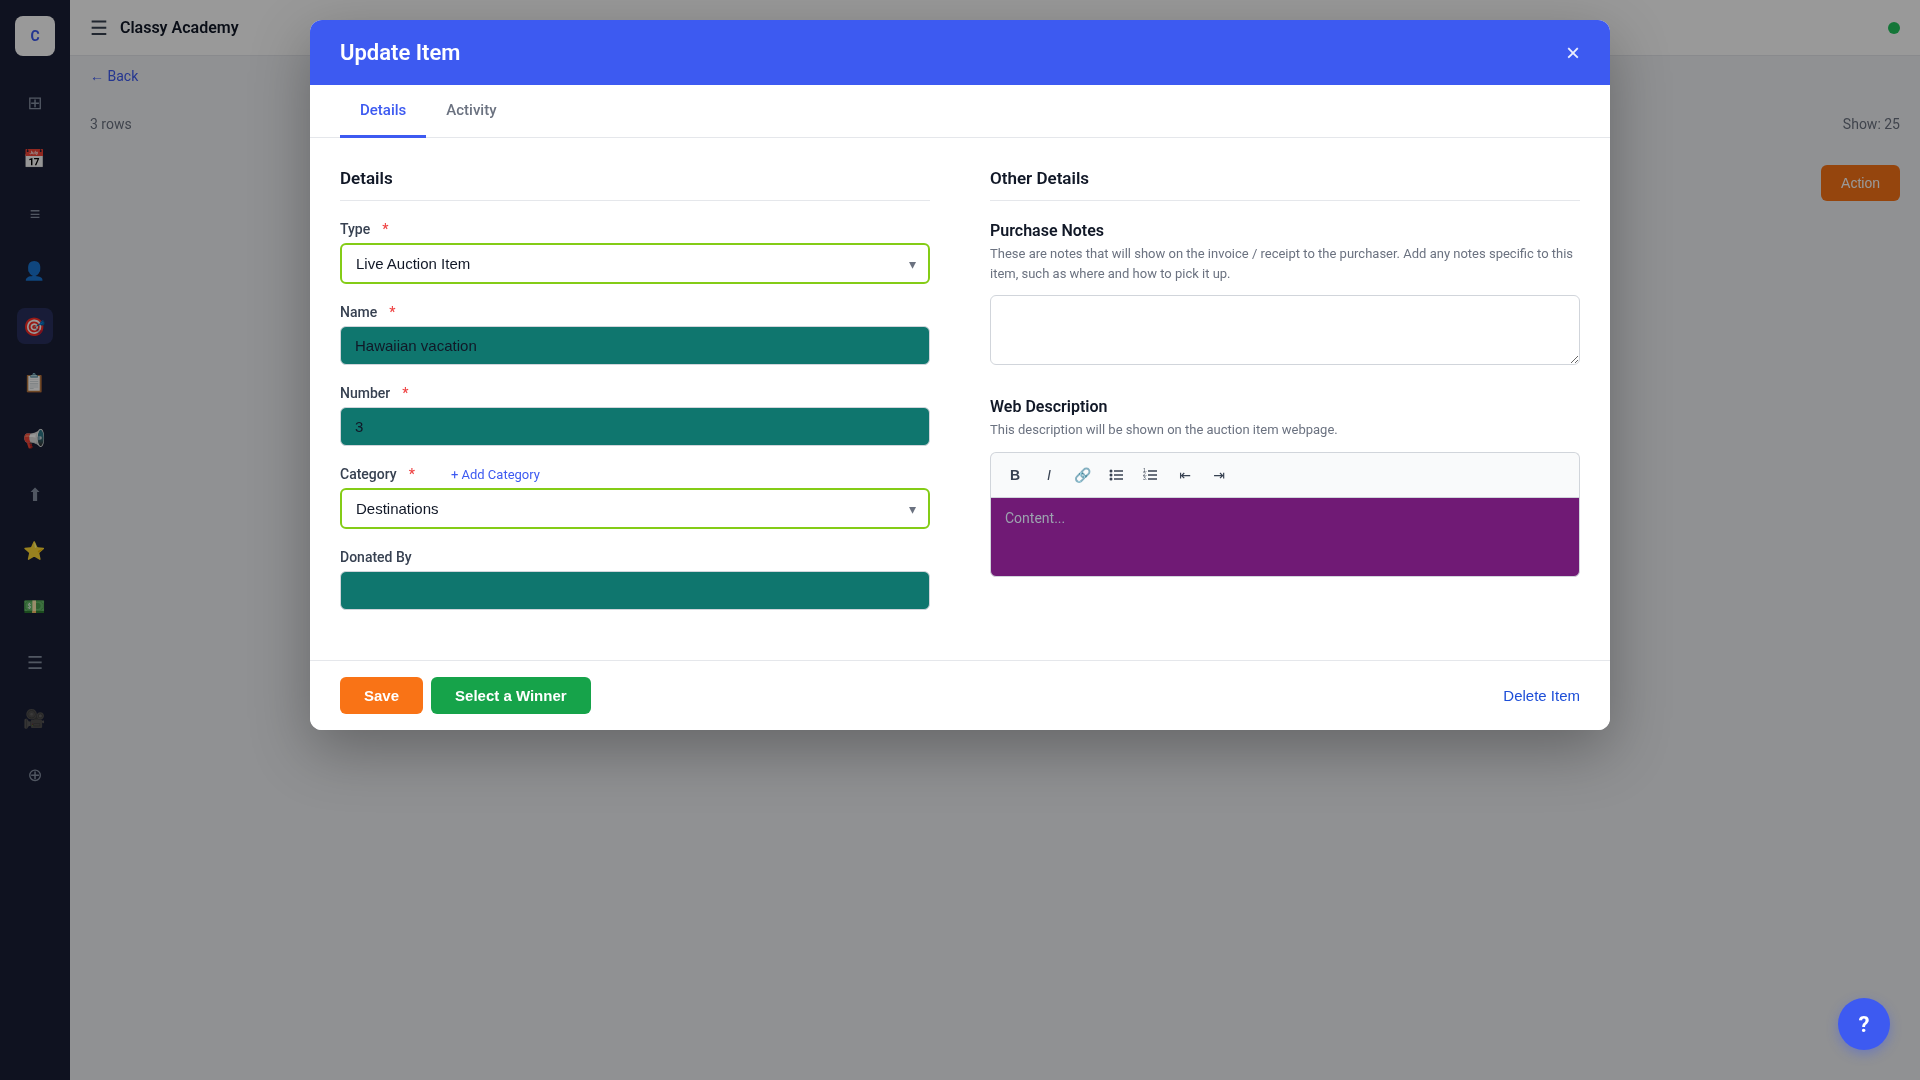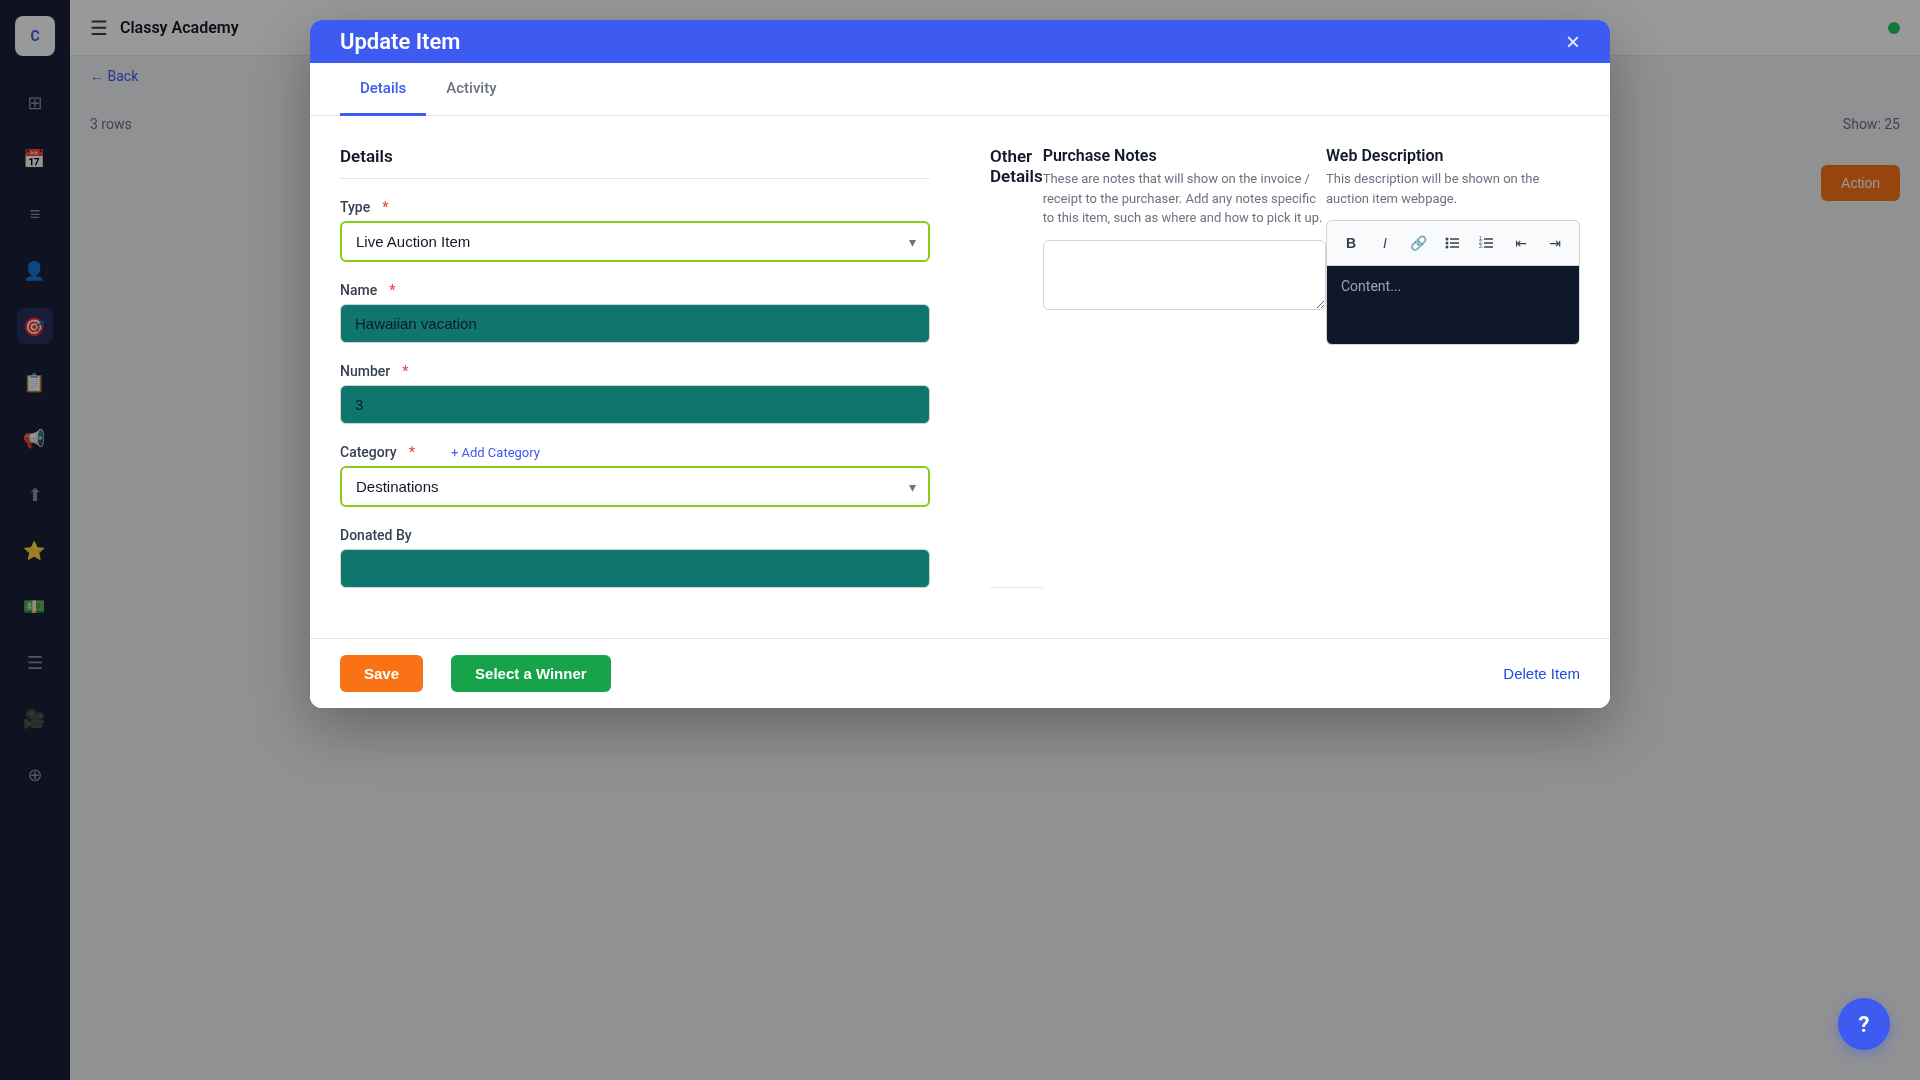--- a/index.html
+++ b/index.html
@@ -68,21 +68,21 @@
       width: 1300px;
       max-height: 800px;
       overflow: hidden;
       display: flex;
       flex-direction: column;
       box-shadow: 0 20px 60px rgba(0,0,0,0.3);
     }
 
     .modal-header {
       background: #3d5af1;
-      padding: 9px 30px;
+      padding: 20px 30px;
       display: flex;
       align-items: center;
       justify-content: space-between;
       flex-shrink: 0;
     }
 
     .modal-title {
       color: white;
       font-size: 22px;
       font-weight: 600;
@@ -135,21 +135,21 @@
     .left-column {
       flex: 1;
       display: flex;
       flex-direction: column;
       gap: 0;
     }
 
     .right-column {
       flex: 1;
       display: flex;
-      flex-direction: row;
+      flex-direction: column;
       gap: 0;
     }
 
     .section-title {
       font-size: 17px;
       font-weight: 600;
       color: #111827;
       margin-bottom: 20px;
       padding-bottom: 12px;
       border-bottom: 1px solid #e5e7eb;
@@ -278,37 +278,37 @@
       color: #374151;
     }
 
     .rich-content {
       border: 1px solid #d1d5db;
       border-radius: 0 0 6px 6px;
       min-height: 80px;
       padding: 12px 14px;
       font-size: 14px;
       color: #9ca3af;
-      background: #0f172a;
+      background: #701a75;
     }
 
     
     .modal-footer {
       padding: 16px 30px;
       border-top: 1px solid #e5e7eb;
       display: flex;
       align-items: center;
       justify-content: space-between;
       flex-shrink: 0;
       background: white;
     }
 
     .footer-left {
       display: flex;
-      gap: 28px;
+      gap: 8px;
     }
 
     .btn-save {
       background: #f97316;
       color: white;
       border: none;
       padding: 10px 24px;
       border-radius: 6px;
       font-size: 15px;
       font-weight: 600;

